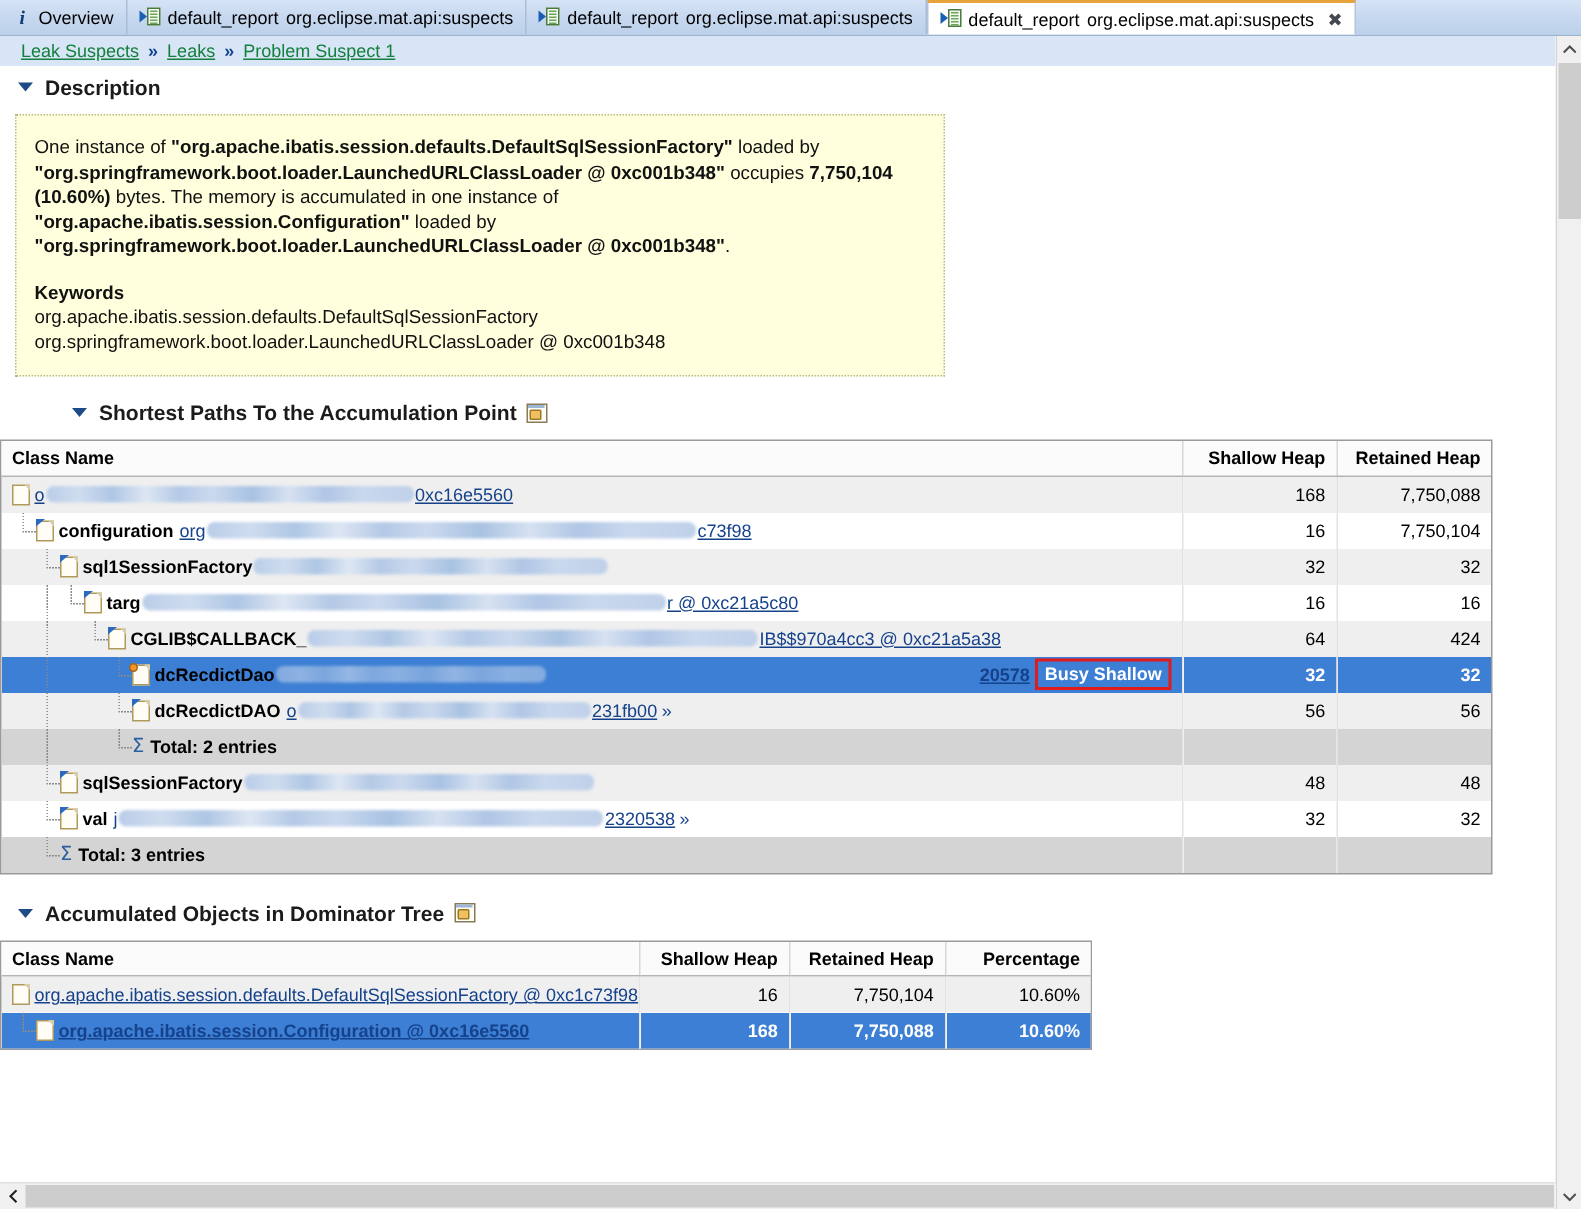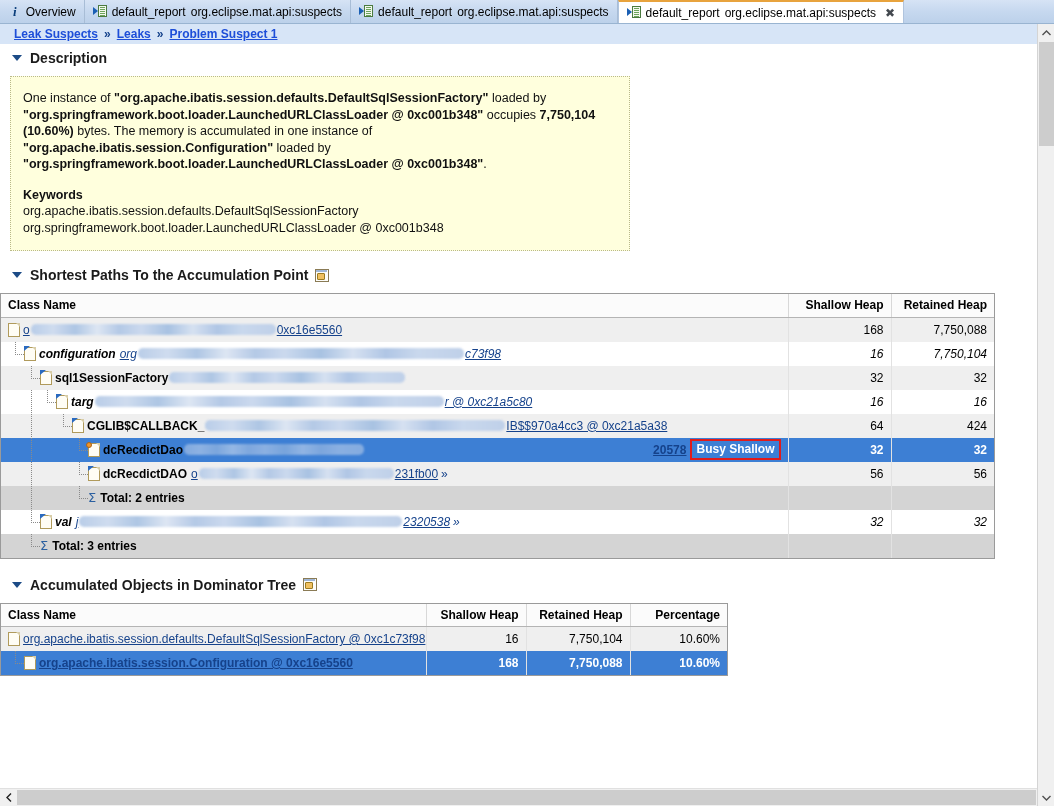--- a/index.html
+++ b/index.html
@@ -75,21 +75,21 @@
   .content{
     position:absolute;left:0;top:24px;width:1037px;height:782px;
     overflow:hidden;background:#fff;
   }
   .breadcrumb{
     height:20px;background:#d7e5f7;
     display:flex;align-items:center;gap:6px;padding:0 0 0 14px;
     font-size:12px;
   }
   .breadcrumb a{
-    color:#1d4ed8;text-decoration:underline;font-weight:bold;font-size:12px;
+    color:#15803d;text-decoration:underline;font-weight:normal;font-size:12px;
   }
   .breadcrumb .sep{color:#15428b;font-weight:bold;font-size:12px;}
 
   .section-head{
     display:flex;align-items:center;gap:7px;
     padding:6px 0 6px 12px;font-weight:bold;font-size:14px;color:#1b1b1b;
   }
   .twisty{
     width:0;height:0;border-left:5px solid transparent;border-right:5px solid transparent;
     border-top:6px solid #1c4b86;margin-right:1px;
@@ -127,21 +127,21 @@
     font-size:12px;font-weight:bold;color:#000;height:23px;padding:0 7px;
     text-align:left;white-space:nowrap;box-sizing:border-box;
   }
   table.mat th.num{text-align:right;}
   table.mat td{
     height:24px;padding:0 7px;font-size:12px;box-sizing:border-box;
     border-right:1px solid #e2e2e2;white-space:nowrap;overflow:hidden;
   }
   table.mat td.num{text-align:right;}
   tr.alt td{background:#efefef;}
-  tr.white td{background:#ffffff;font-style:italic;}
+  tr.white td{background:#ffffff;}
   tr.total td{background:#d4d4d4;}
   tr.sel td{background:#3d7fd4;color:#fff;font-weight:bold;}
 
   .cell-inner{display:flex;align-items:center;height:24px;}
   .guides{display:flex;align-items:center;height:24px;flex:0 0 auto;}
   .ind{width:16px;height:24px;flex:0 0 auto;position:relative;}
   .ind.v::before{
     content:"";position:absolute;left:7px;top:0;width:1px;height:24px;
     background:repeating-linear-gradient(to bottom,#8a8a8a 0 1px,transparent 1px 2px);
   }
@@ -267,21 +267,21 @@
 
   <div class="desc-box">
     <div>
       <span>One instance of </span><b>"org.apache.ibatis.session.defaults.DefaultSqlSessionFactory"</b><span> loaded by </span><b>"org.springframework.boot.loader.LaunchedURLClassLoader @ 0xc001b348"</b><span> occupies </span><b>7,750,104 (10.60%)</b><span> bytes. The memory is accumulated in one instance of </span><b>"org.apache.ibatis.session.Configuration"</b><span> loaded by </span><b>"org.springframework.boot.loader.LaunchedURLClassLoader @ 0xc001b348"</b><span>.</span>
     </div>
     <div class="kw-title">Keywords</div>
     <div class="kw-line">org.apache.ibatis.session.defaults.DefaultSqlSessionFactory</div>
     <div class="kw-line">org.springframework.boot.loader.LaunchedURLClassLoader @ 0xc001b348</div>
   </div>
 
-  <div class="section-head" style="margin-top:10px;">
+  <div class="section-head" style="margin-top:10px;margin-left:36px;">
     <span class="twisty"></span>
     <span>Shortest Paths To the Accumulation Point</span>
     <span class="export-icon">
         <span class="fr"></span>
         <span class="bar"></span>
         <span class="hand"></span>
       </span>
   </div>
 
   <div class="table-wrap" style="width:995px;">
@@ -441,20 +441,35 @@
                   <span class="ind elbow"></span>
                 </span>
               <span class="sigma">Σ</span>
               <span class="objname">Total: 2 entries</span>
             </div>
           </td>
           <td class="num"></td>
           <td class="num" style="border-right:none"></td>
         </tr>
 
+        <tr class="alt">
+          <td>
+            <div class="cell-inner">
+              <span class="guides">
+                  <span class="ind"></span>
+                  <span class="ind elbow"></span>
+                </span>
+              <span class="fileicon ref"></span>
+              <span class="objname">sqlSessionFactory</span>
+              <span class="blur" style="width:233px"></span>
+            </div>
+          </td>
+          <td class="num">48</td>
+          <td class="num" style="border-right:none">48</td>
+        </tr>
 
         <tr class="white">
           <td>
             <div class="cell-inner">
               <span class="guides">
                   <span class="ind"></span>
                   <span class="ind elbow"></span>
                 </span>
               <span class="fileicon ref"></span>
               <span class="objname">val</span>

